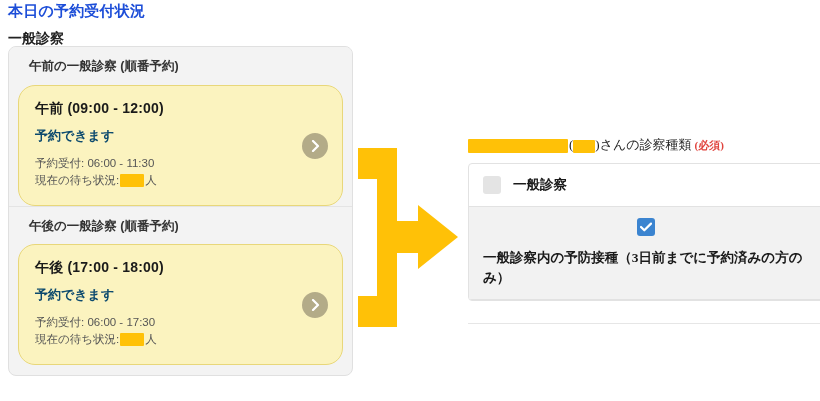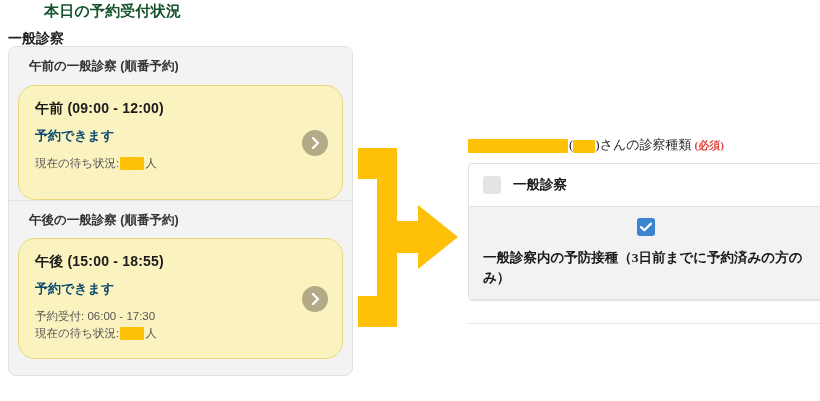--- a/index.html
+++ b/index.html
@@ -16,23 +16,22 @@
     position: relative;
   }
 
   
   .page-title {
     position: absolute;
     left: 8px;
     top: 2px;
     font-size: 15px;
     font-weight: bold;
-    color: #14532d;
+    color: #1d4ed8;
     letter-spacing: 0.2px;
-    margin-left: 36px;
   }
   .section-title {
     position: absolute;
     left: 8px;
     top: 30px;
     font-size: 14px;
     font-weight: bold;
     color: #222222;
   }
 
@@ -206,33 +205,34 @@
 
 <div class="page-title">本日の予約受付状況</div>
 <div class="section-title">一般診察</div>
 
 <div class="left-panel">
 
   <div class="slot-header">午前の一般診察 (順番予約)</div>
   <div class="slot-card">
     <div class="slot-time">午前 (09:00 - 12:00)</div>
     <div class="slot-avail">予約できます</div>
+    <div class="slot-line">予約受付: 06:00 - 11:30</div>
     <div class="slot-line">
       <span>現在の待ち状況:</span><span class="redact wait"></span><span>人</span>
     </div>
     <div class="chevron-btn">
       <svg width="9" height="12" viewBox="0 0 9 12" aria-hidden="true">
         <path d="M2 1 L7 6 L2 11" fill="none" stroke="#ffffff" stroke-width="2.2" stroke-linecap="round" stroke-linejoin="round"></path>
       </svg>
     </div>
   </div>
 
   <div class="slot-header second">午後の一般診察 (順番予約)</div>
   <div class="slot-card">
-    <div class="slot-time">午後 (15:00 - 18:55)</div>
+    <div class="slot-time">午後 (17:00 - 18:00)</div>
     <div class="slot-avail">予約できます</div>
     <div class="slot-line">予約受付: 06:00 - 17:30</div>
     <div class="slot-line">
       <span>現在の待ち状況:</span><span class="redact wait"></span><span>人</span>
     </div>
     <div class="chevron-btn">
       <svg width="9" height="12" viewBox="0 0 9 12" aria-hidden="true">
         <path d="M2 1 L7 6 L2 11" fill="none" stroke="#ffffff" stroke-width="2.2" stroke-linecap="round" stroke-linejoin="round"></path>
       </svg>
     </div>

